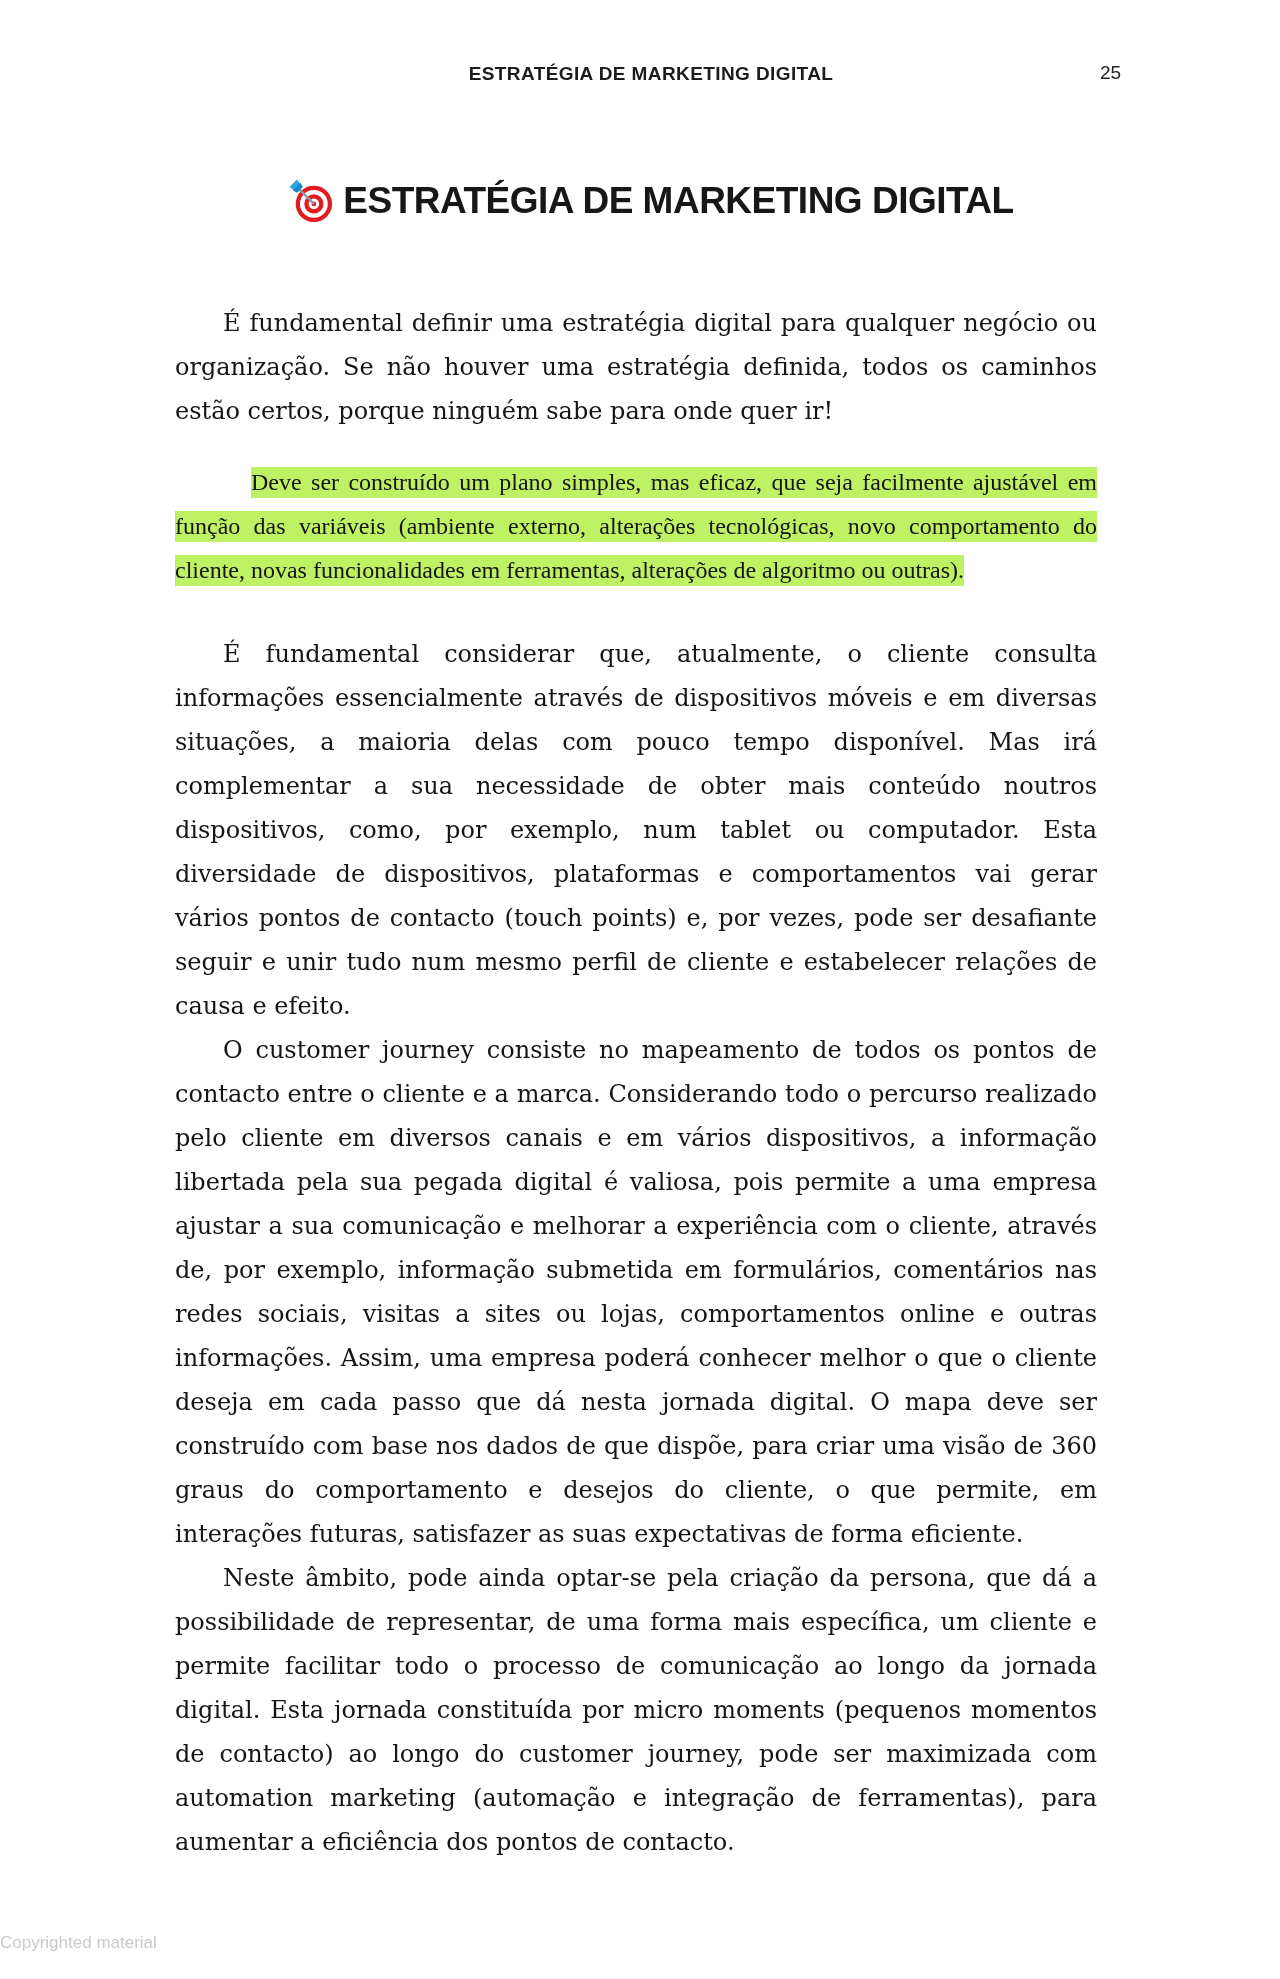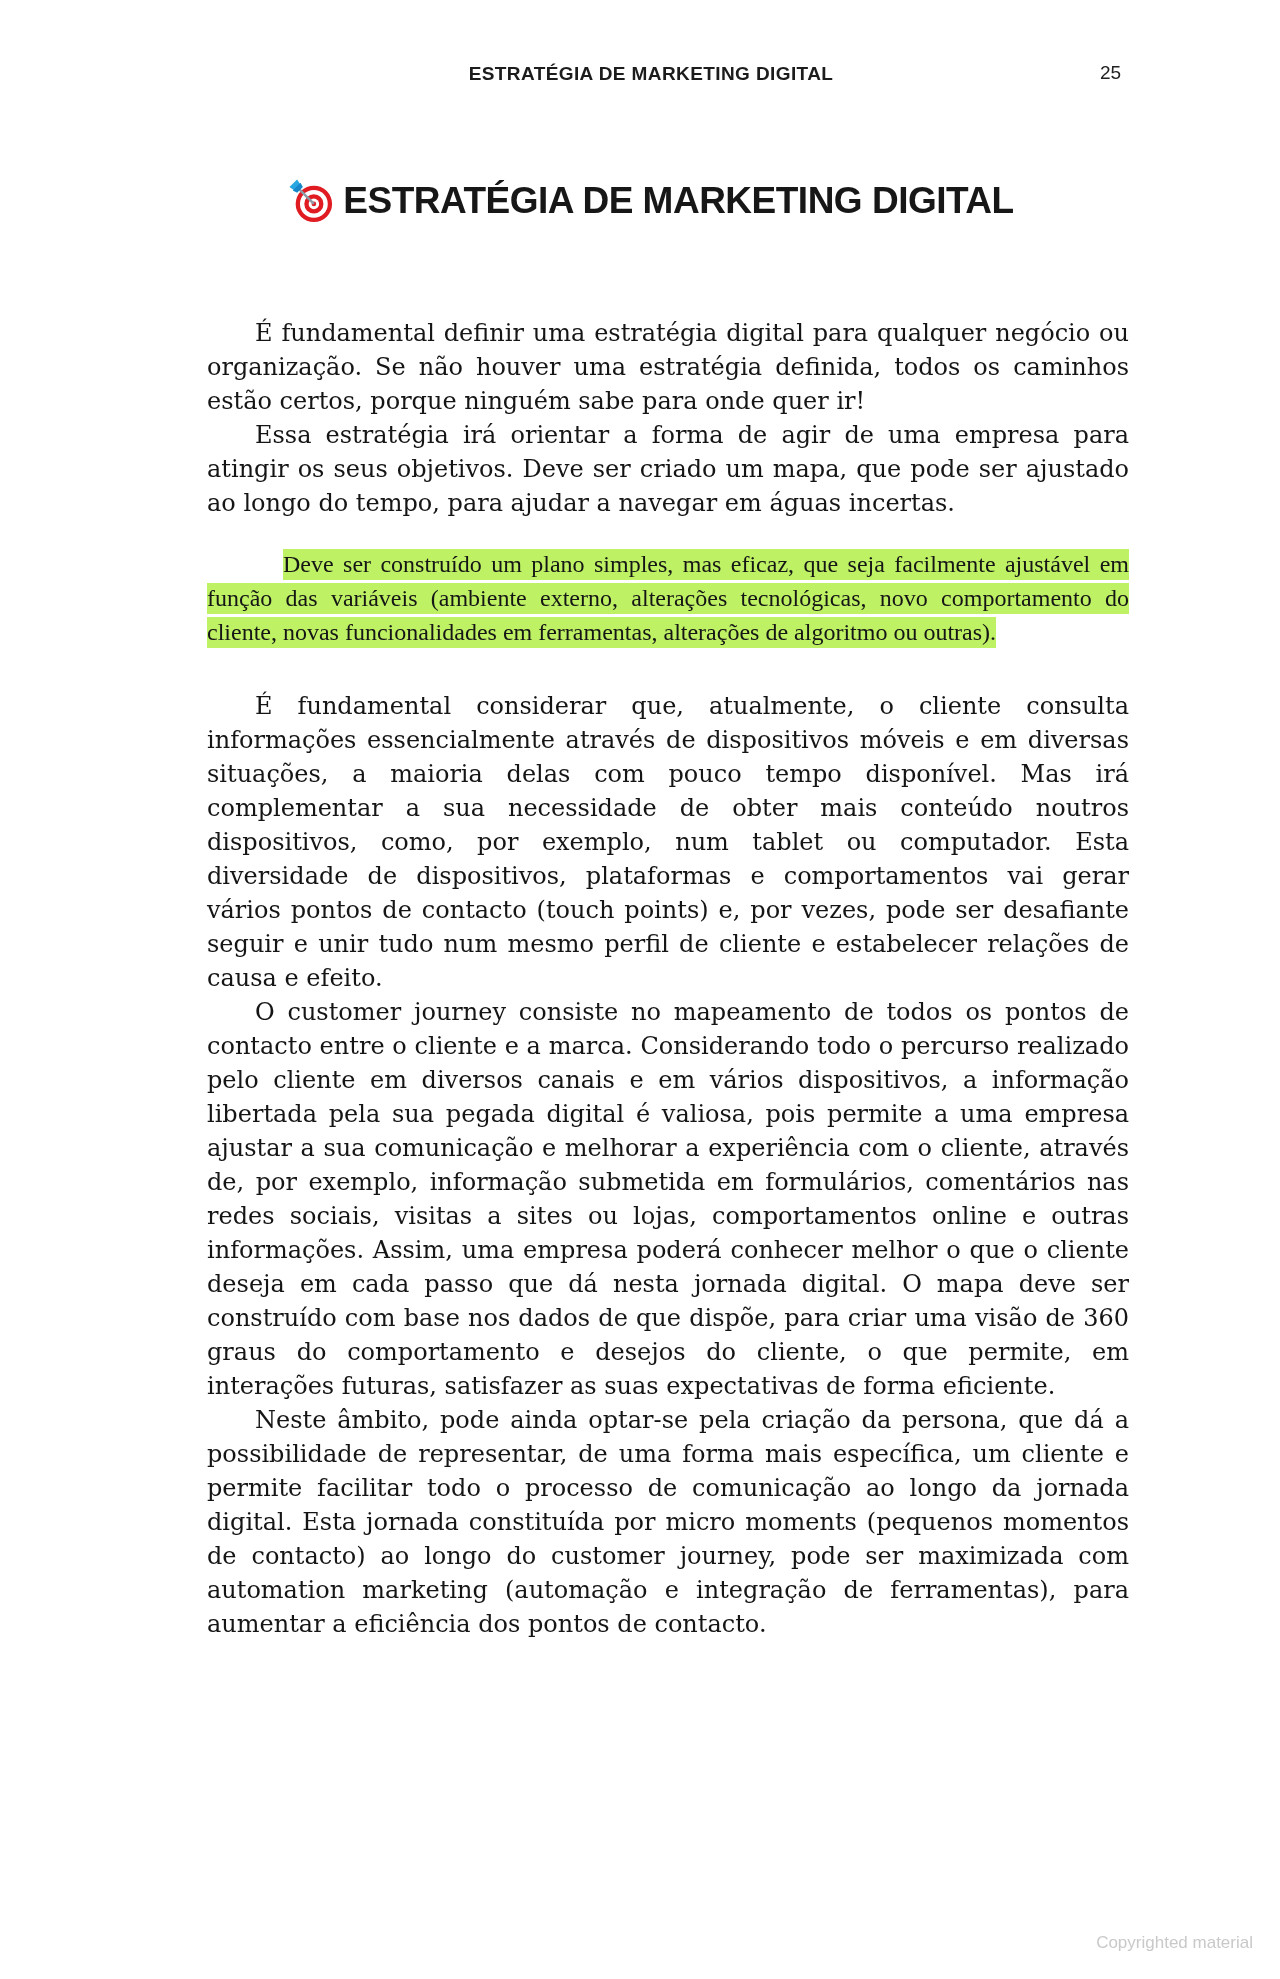--- a/index.html
+++ b/index.html
@@ -48,27 +48,26 @@
     font-family: "Liberation Sans", sans-serif;
     font-weight: bold;
     font-size: 37px;
     letter-spacing: -0.5px;
     color: #171717;
     white-space: nowrap;
   }
   .body-text {
     position: absolute;
     top: 301px;
-    left: 207px;
+    left: 175px;
     width: 922px;
     font-size: 24px;
-    line-height: 34px;
+    line-height: 44px;
     text-align: justify;
     color: #151515;
-    margin-top: 15px;
   }
   .para { margin: 0; text-indent: 48px; }
   .highlight-para { margin: 27px 0 40px 0; }
   mark.hl {
     background: #bef264;
     color: inherit;
     padding: 2px 0 3px 0;
     font-family: Liberation Serif, serif;
   }
   .bulb-icon {
@@ -76,21 +75,21 @@
     width: 21px;
     height: 27px;
     vertical-align: -4px;
     margin-right: 7px;
   }
   .footer-note {
     position: absolute;
     top: 1933px;
     left: 0;
     width: 1253px;
-    text-align: right;
+    text-align: left;
     font-family: "Liberation Sans", sans-serif;
     font-size: 17px;
     color: #c9c9c9;
   }
 </style>
 </head>
 <body>
 
 <div class="page">
 
@@ -111,21 +110,20 @@
         <polygon points="5,13 13,5 15.5,9.5 9.5,15.5" fill="#1887c9"></polygon>
       </svg>
     </span>
     <span class="chapter-title">ESTRATÉGIA DE MARKETING DIGITAL</span>
   </div>
 
   <div class="body-text">
 
     <p class="para">É fundamental definir uma estratégia digital para qualquer negócio ou organização. Se não houver uma estratégia definida, todos os caminhos estão certos, porque ninguém sabe para onde quer ir!</p>
 
-    <p class="para">Essa estratégia irá orientar a forma de agir de uma empresa para atingir os seus objetivos. Deve ser criado um mapa, que pode ser ajustado ao longo do tempo, para ajudar a navegar em águas incertas.</p>
 
     <p class="para highlight-para"><span class="bulb-icon"><svg viewBox="0 0 22 28" width="21" height="27" aria-hidden="true">
             <circle cx="11" cy="10" r="8.2" fill="#ffd23e"></circle>
             <path d="M6.5 15.5 L15.5 15.5 L14.5 19 L7.5 19 Z" fill="#f5b73a"></path>
             <rect x="7" y="19" width="8" height="3" rx="1.2" fill="#aab3bb"></rect>
             <rect x="7.8" y="22.6" width="6.4" height="2.6" rx="1.2" fill="#8d969e"></rect>
             <path d="M9.8 26 L12.2 26 L11 27.6 Z" fill="#8d969e"></path>
           </svg></span><mark class="hl">Deve ser construído um plano simples, mas eficaz, que seja facilmente ajustável em função das variáveis (ambiente externo, alterações tecnológicas, novo comportamento do cliente, novas funcionalidades em ferramentas, alterações de algoritmo ou outras).</mark></p>
 
     <p class="para">É fundamental considerar que, atualmente, o cliente consulta informações essencialmente através de dispositivos móveis e em diversas situações, a maioria delas com pouco tempo disponível. Mas irá complementar a sua necessidade de obter mais conteúdo noutros dispositivos, como, por exemplo, num tablet ou computador. Esta diversidade de dispositivos, plataformas e comportamentos vai gerar vários pontos de contacto (touch points) e, por vezes, pode ser desafiante seguir e unir tudo num mesmo perfil de cliente e estabelecer relações de causa e efeito.</p>

